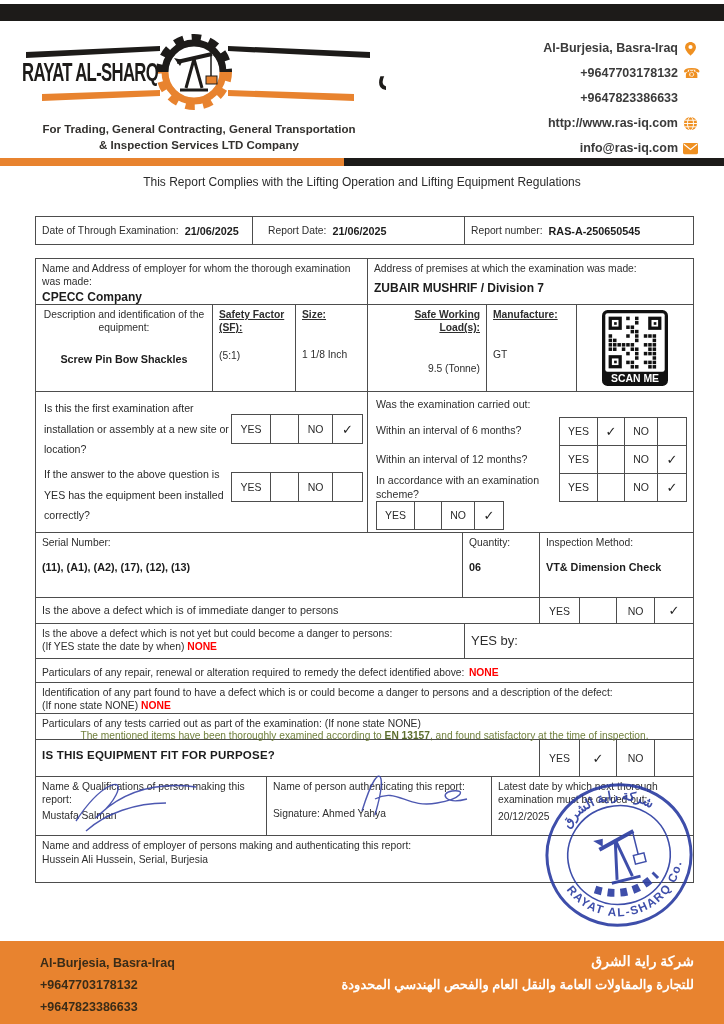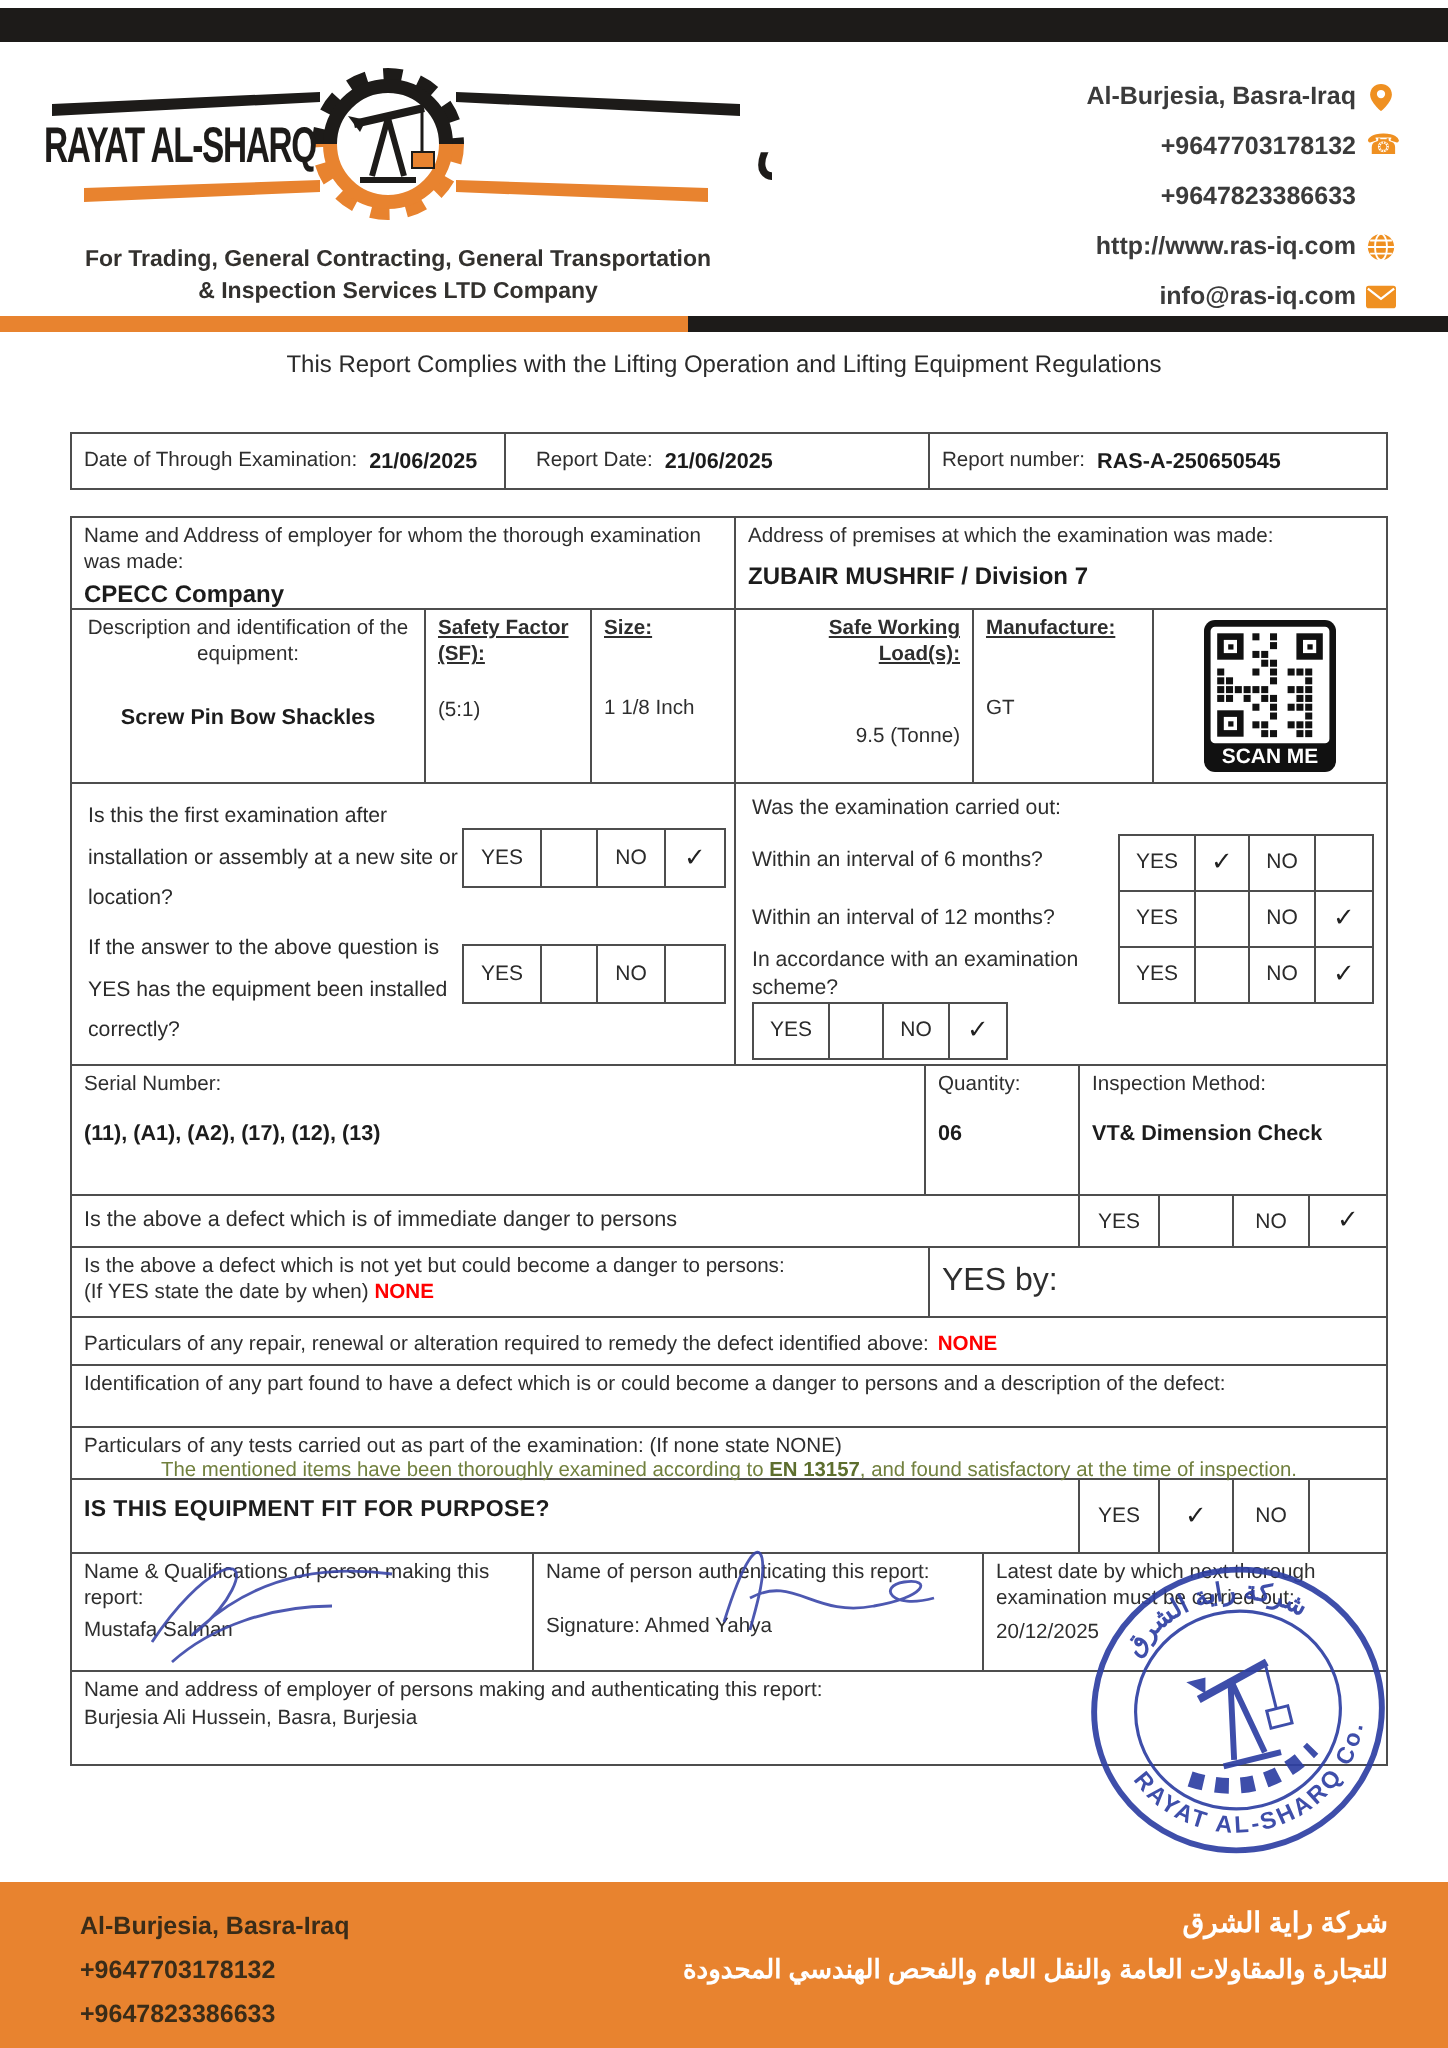--- a/index.html
+++ b/index.html
@@ -370,34 +370,38 @@
 
       <div class="trow" style="height:34px;">
         <div class="tc" style="width:428px;">
           <div class="lbl">Is the above a defect which is not yet but could become a danger to persons:</div>
           <div class="lbl">
             <span>(If YES state the date by when)</span>
             <span class="red">NONE</span>
           </div>
         </div>
         <div class="tc" style="flex:1;display:flex;align-items:center;">
-          <span class="lbl" style="font-size:16px;text-align:right;">YES by:</span>
+          <span class="lbl" style="font-size:13px;text-align:right;">YES by:</span>
         </div>
       </div>
 
       <div class="trow" style="height:23px;align-items:center;">
         <div class="tc" style="flex:1;">
           <span class="lbl">Particulars of any repair, renewal or alteration required to remedy the defect identified above:</span>
           <span class="red" style="font-size:10.3px;">NONE</span>
         </div>
       </div>
 
       <div class="trow" style="height:30px;">
         <div class="tc" style="flex:1;">
           <div class="lbl">Identification of any part found to have a defect which is or could become a danger to persons and a description of the defect:</div>
+          <div class="lbl">
+            <span>(If none state NONE)</span>
+            <span class="red">NONE</span>
+          </div>
         </div>
       </div>
 
       <div class="trow" style="height:25px;">
         <div class="tc" style="flex:1;">
           <div class="lbl">Particulars of any tests carried out as part of the examination: (If none state NONE)</div>
           <div class="green" style="text-align:center;">
             <span>The mentioned items have been thoroughly examined according to </span><b>EN 13157</b><span>, and found satisfactory at the time of inspection.</span>
           </div>
         </div>
@@ -430,21 +434,21 @@
         </div>
         <div class="tc" style="flex:1;">
           <div class="lbl">Latest date by which next thorough examination must be carried out:</div>
           <div class="lbl" style="margin-top:3px;">20/12/2025</div>
         </div>
       </div>
 
       <div class="trow" style="height:46px;">
         <div class="tc" style="flex:1;">
           <div class="lbl">Name and address of employer of persons making and authenticating this report:</div>
-          <div class="lbl" style="margin-top:1px;">Burjesia Ali Hussein, Basra, Burjesia</div>
+          <div class="lbl" style="margin-top:1px;">Hussein Ali Hussein, Serial, Burjesia</div>
         </div>
       </div>
 
     </div>
   </div>
 
   <svg class="stamp" viewBox="0 0 160 152">
     <g transform="rotate(-14 80 76)" stroke="#2e3fa3" fill="none">
       <ellipse cx="80" cy="76" rx="73" ry="71" stroke-width="3"></ellipse>
       <ellipse cx="80" cy="76" rx="52" ry="50" stroke-width="1.6"></ellipse>

